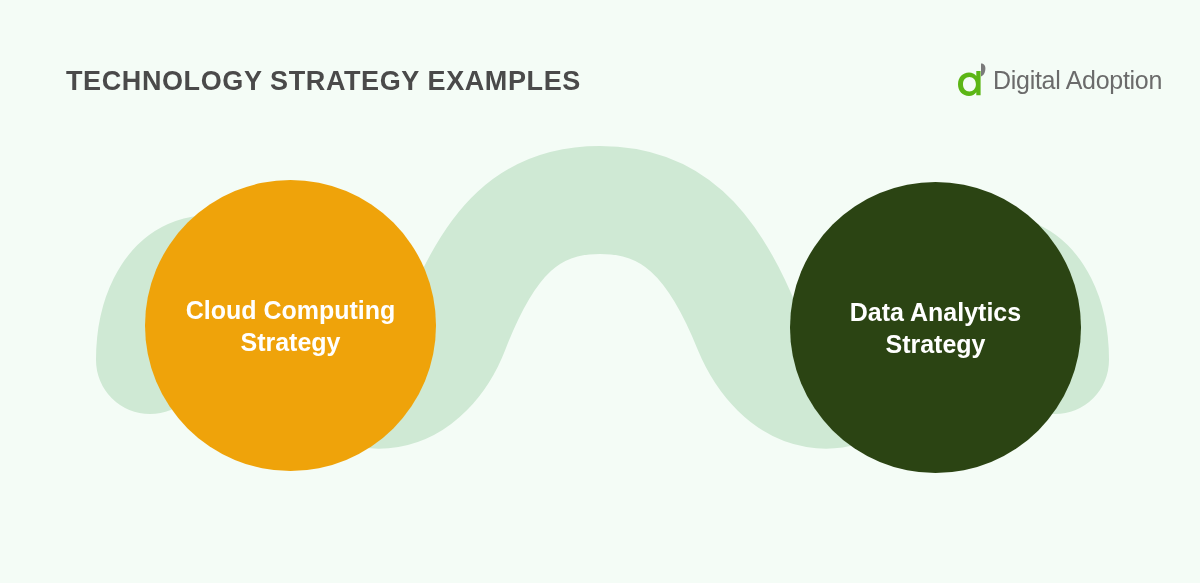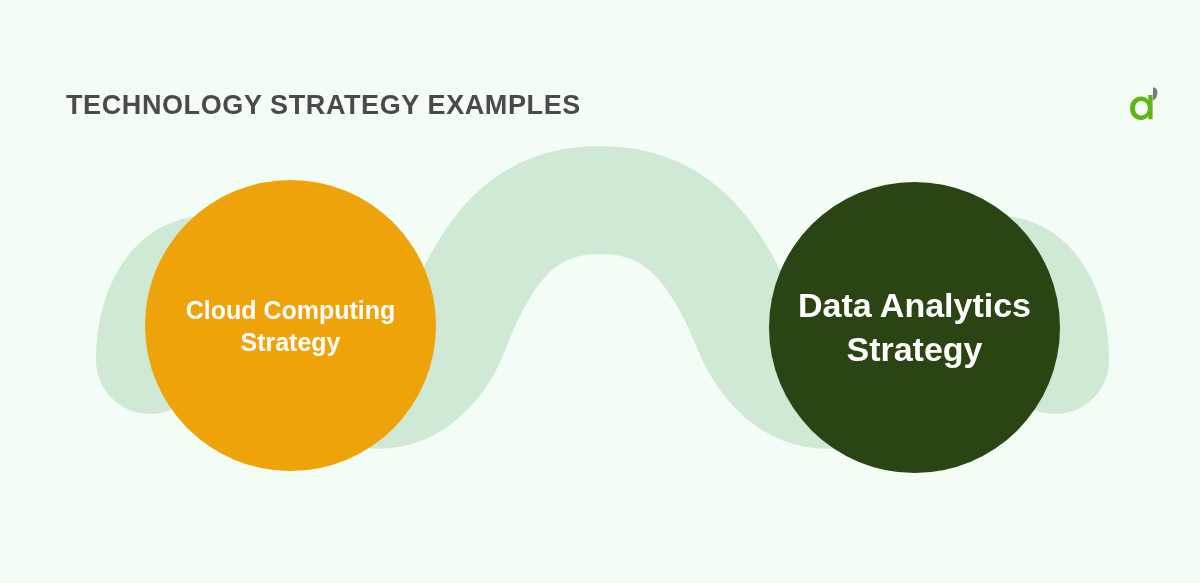--- a/index.html
+++ b/index.html
@@ -17,21 +17,20 @@
     background: #f4fcf6;
   }
 
   
   .header {
     position: absolute;
     top: 0;
     left: 0;
     width: 1200px;
     height: 150px;
-    margin-top: 24px;
   }
   .page-title {
     position: absolute;
     left: 66px;
     top: 66px;
     margin: 0;
     font-size: 27px;
     font-weight: bold;
     letter-spacing: 0.6px;
     color: #4a4a4a;
@@ -108,26 +107,26 @@
   }
   .node-2 {
     left: 453px;
     top: 184px;
     width: 297px;
     height: 297px;
     background: #4caf06;
     font-size: 25px;
   }
   .node-3 {
-    left: 769px;
+    left: 790px;
     top: 182px;
     width: 291px;
     height: 291px;
     background: #2b4413;
-    font-size: 34px;
+    font-size: 25px;
   }
 </style>
 </head>
 <body>
 
 <div class="canvas">
 
   <div class="header">
     <h1 class="page-title">TECHNOLOGY STRATEGY EXAMPLES</h1>
 
@@ -135,20 +134,21 @@
       <span class="brand-mark">
         <svg viewBox="0 0 34 36" width="34" height="36" aria-hidden="true">
           <path d="M25.0 1.5 C28.4 1.5 29.6 4.0 29.4 7.0 C29.2 10.0 28.2 12.3 26.6 13.6 L25.0 14.6 Z" fill="#7a7a7a"></path>
           <path d="M24.6 9.0 L24.6 33.2 L20.3 33.2 L20.3 30.2 C18.7 32.6 16.2 33.9 13.0 33.9
                    C6.6 33.9 2.0 29.0 2.0 22.2 C2.0 15.4 6.6 10.4 13.0 10.4
                    C16.2 10.4 18.7 11.7 20.3 14.0 L20.3 9.0 Z
                    M13.4 15.0 C9.6 15.0 7.0 18.0 7.0 22.2 C7.0 26.4 9.6 29.4 13.4 29.4
                    C17.2 29.4 19.9 26.4 19.9 22.2 C19.9 18.0 17.2 15.0 13.4 15.0 Z" fill="#5cb615"></path>
         </svg>
       </span>
+      <span class="brand-name">Digital Adoption</span>
     </div>
   </div>
 
   <div class="diagram">
 
     <div class="wave-layer">
       <svg viewBox="0 0 1200 583" width="1200" height="583" aria-hidden="true">
         <path d="M 150 360
                  C 150 270, 220 225, 290 330
                  C 360 435, 430 395, 455 330

